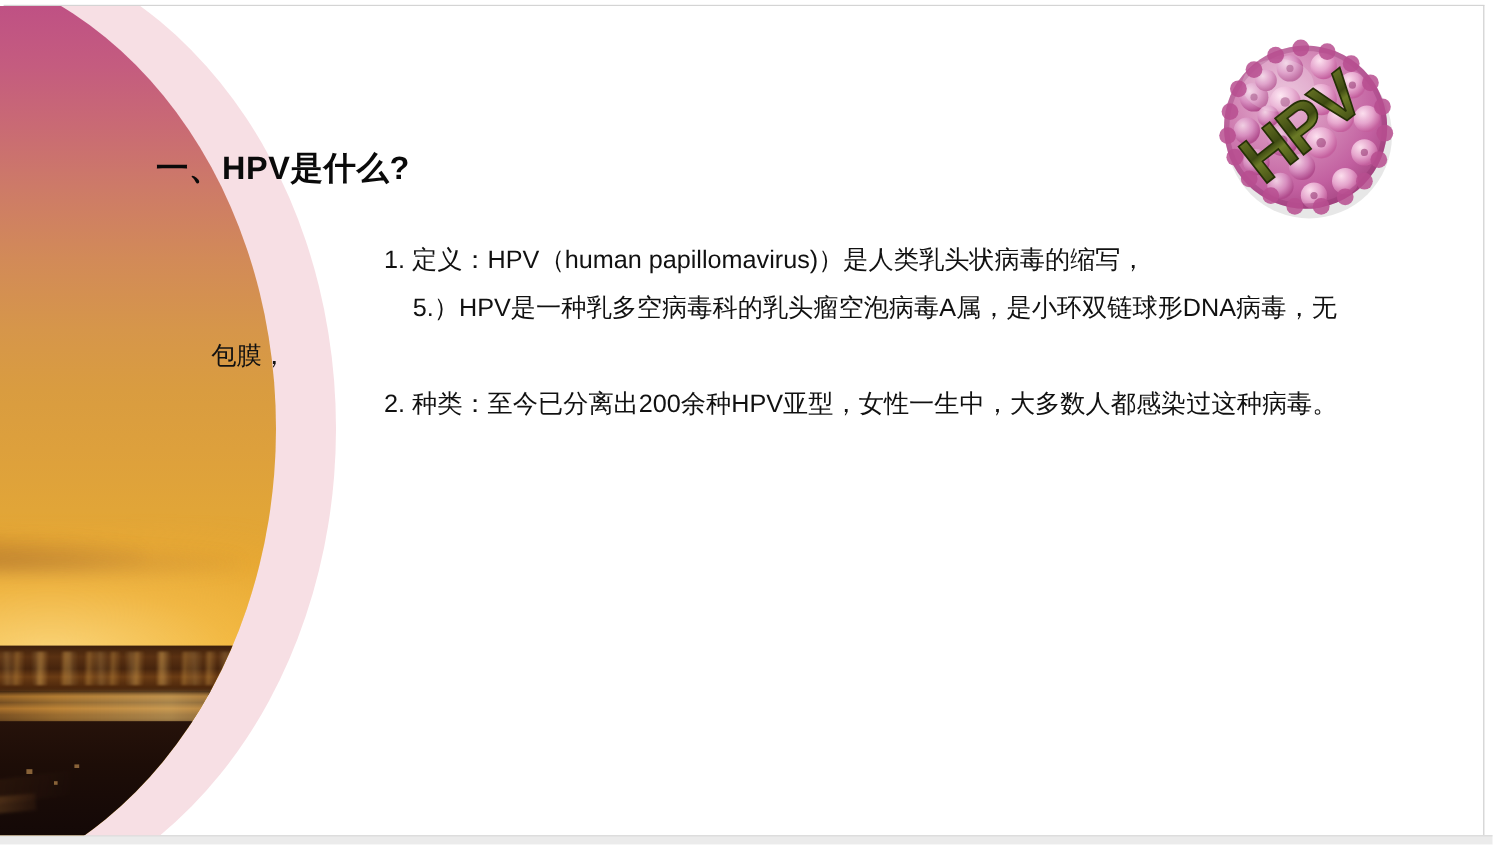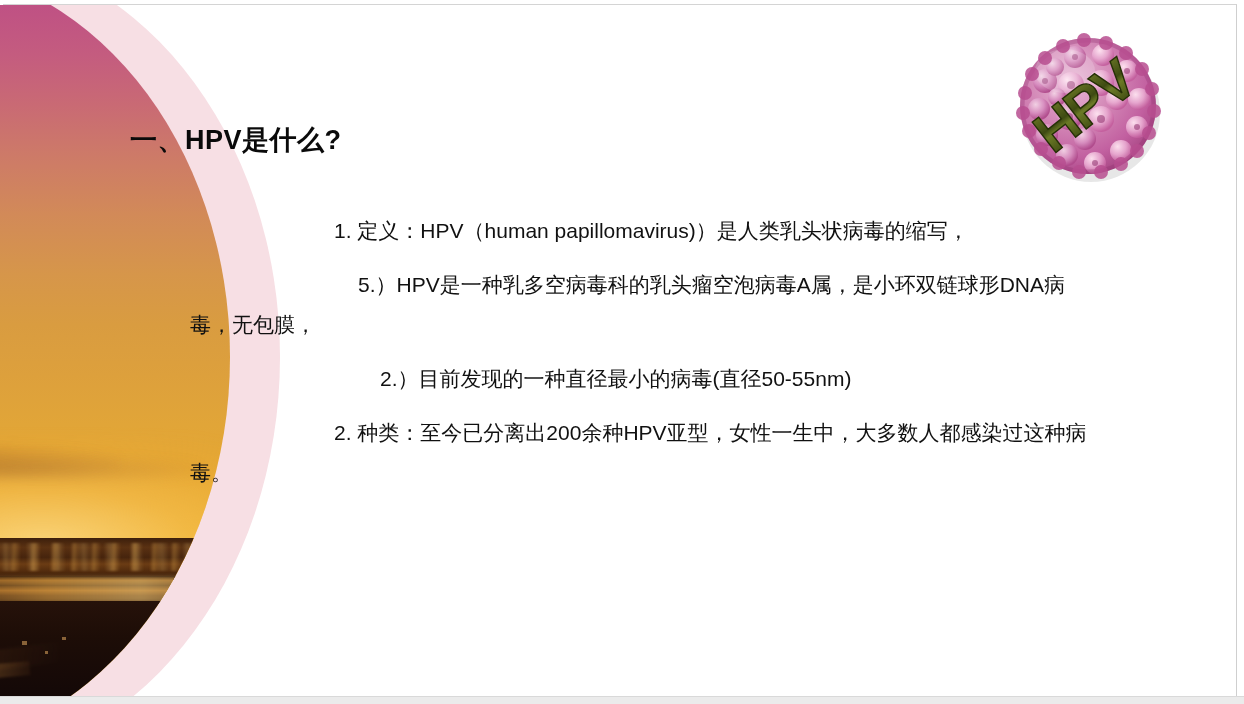--- a/index.html
+++ b/index.html
@@ -261,21 +261,21 @@
     position: absolute;
     left: 176px;
     top: 192px;
     width: 940px;
     z-index: 5;
     color: #111111;
     font-size: 21px;
     line-height: 40px;
   }
   #body-copy p {
-    margin: 14px;
+    margin: 0;
     padding: 0;
     white-space: pre-wrap;
   }
   .indent-1 { text-indent: 146px; }
   .indent-0 { text-indent: 144px; }
   .b { font-weight: normal; }
 </style>
 </head>
 <body>
 
@@ -411,21 +411,20 @@
         </g>
       </svg>
     </div>
 
     <div id="body-copy">
 
       <p class="indent-0">1. 定义：HPV（human papillomavirus)）是人类乳头状病毒的缩写，</p>
 
       <p><span class="indent-1" style="display:inline"></span><span style="display:inline-block;width:168px"></span><span>5.）HPV是一种乳多空病毒科的乳头瘤空泡病毒A属，是小环双链球形</span><span class="b">DNA</span><span>病毒，无包膜，</span></p>
 
-      <p><span style="display:inline-block;width:190px"></span><span>2.）目前发现的一种直径</span><span class="b">最小</span><span>的病毒(直径50-55nm)</span></p>
 
 
       <p><span style="display:inline-block;width:144px"></span><span>2. 种类：至今已分离出200余种HPV亚型，女性一生中，大多数人都感染过这种病毒。</span></p>
 
     </div>
 
   </div>
 
   <div id="left-edge-strip"></div>
   <div id="bottom-strip"></div>

